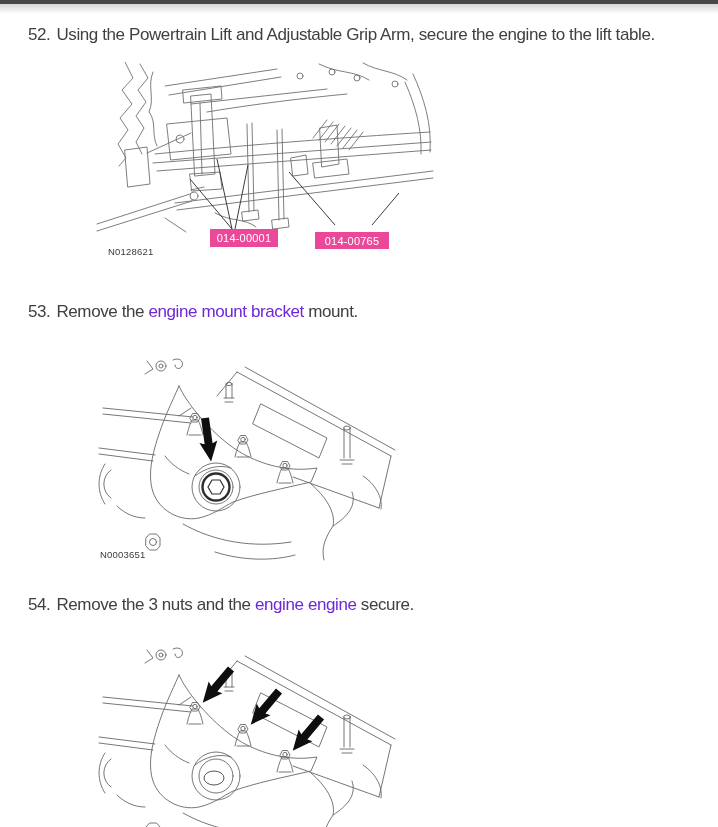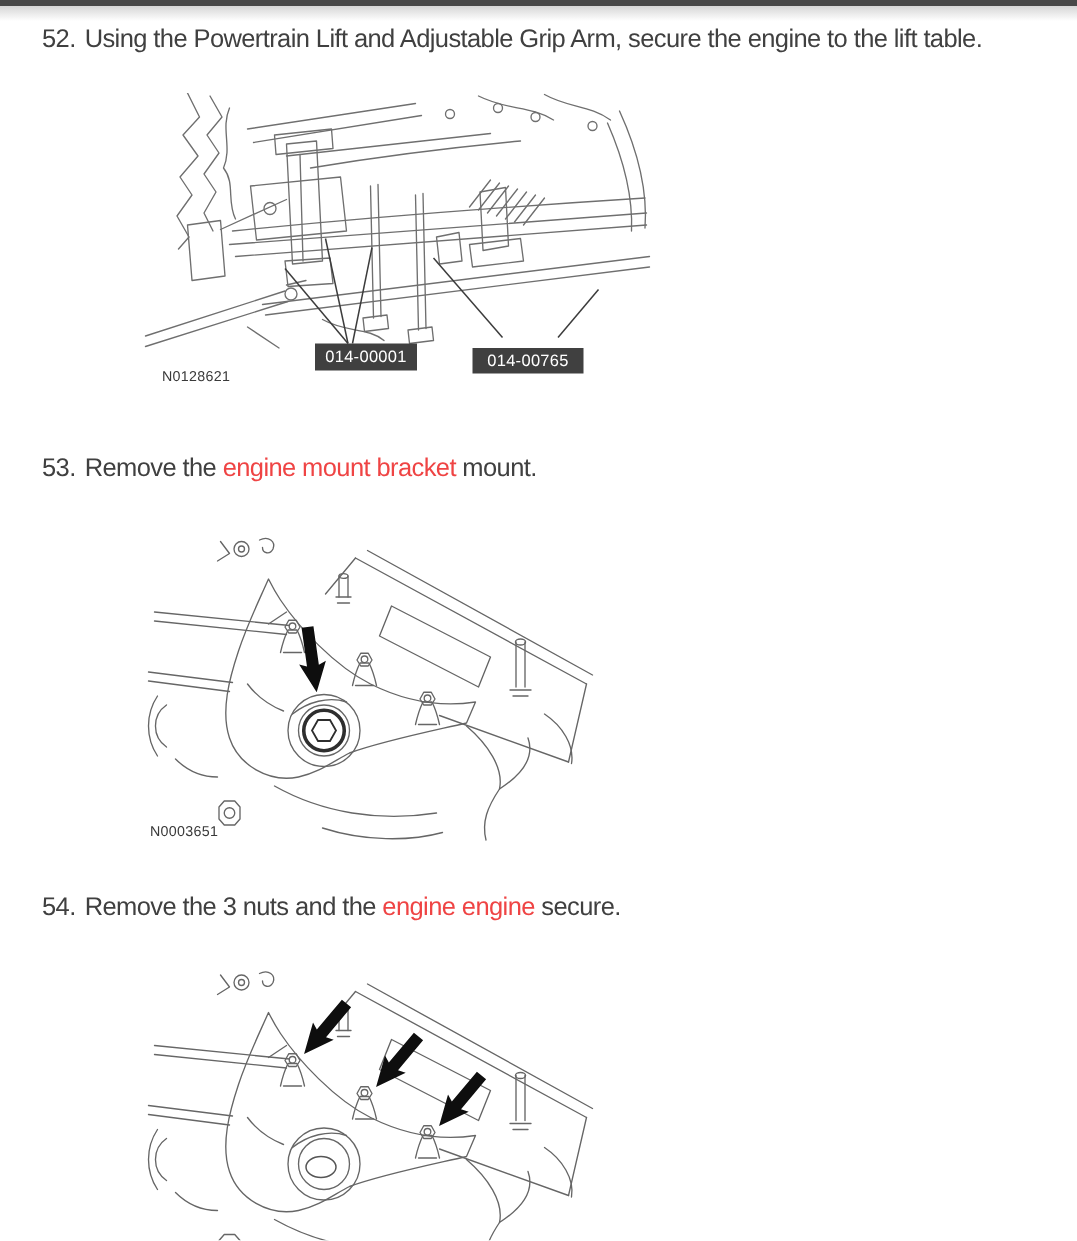--- a/index.html
+++ b/index.html
@@ -9,25 +9,25 @@
     font-family:"Liberation Sans",sans-serif;
   }
   .topbar{position:absolute;left:0;top:0;width:718px;height:4px;background:#484848;}
   .topgrad{position:absolute;left:0;top:4px;width:718px;height:10px;
     background:linear-gradient(#d6d6d6,#ffffff);}
   .step{
     position:absolute;left:28px;white-space:nowrap;
     font-size:17px;letter-spacing:-0.4px;color:#404040;line-height:21px;
   }
   .step .num{margin-right:6px;}
-  .link{color:#ef4444;}
+  .link{color:#6d28d9;}
   .figure{position:absolute;}
   .figure svg{display:block;}
   .tag{
-    position:absolute;background:#404040;color:#ffffff;
+    position:absolute;background:#ec4899;color:#ffffff;
     font-size:11px;letter-spacing:0.2px;
     display:flex;align-items:center;justify-content:center;
     box-sizing:border-box;
   }
   .ref{
     position:absolute;font-size:9.5px;color:#3a3a3a;letter-spacing:0.2px;
     white-space:nowrap;
   }
   .clip{overflow:hidden;}
 </style>
@@ -99,21 +99,21 @@
       <path d="M238,170 C230,182 226,192 229,204"></path>
       <path d="M268,120 C280,128 288,141 286,153"></path>
     </g>
     <path id="arr" d="M-4,0 L-4,26 L-9,24 L0,44 L9,24 L4,26 L4,0 Z" fill="#0e0e0e" stroke="none"></path>
   </defs>
 </svg>
 
 <div class="topbar"></div>
 <div class="topgrad"></div>
 
-<div class="step" style="top:15px"><span class="num">52.</span><span>Using the Powertrain Lift and Adjustable Grip Arm, secure the engine to the lift table.</span></div>
+<div class="step" style="top:24px"><span class="num">52.</span><span>Using the Powertrain Lift and Adjustable Grip Arm, secure the engine to the lift table.</span></div>
 
 <div class="figure" style="left:95px;top:62px;width:345px;height:198px">
   <svg width="345" height="198" viewBox="0 0 345 198">
     <g stroke="#6f6f6f" stroke-width="0.9" fill="none" stroke-linecap="round" stroke-linejoin="round">
       <path d="M30,0 L38,16 L27,28 L37,42 L25,56 L33,68 L23,82 L31,96 L24,104"></path>
       <path d="M45,2 L53,16 L43,28 L51,40 L41,54 L49,66 L41,80 L47,92"></path>
       <path d="M58,10 C52,24 60,36 54,50 C62,60 56,72 62,84"></path>
       <path d="M70,24 L182,7"></path>
         <path d="M74,33 L186,15"></path>
       <path d="M96,42 L232,27"></path>

